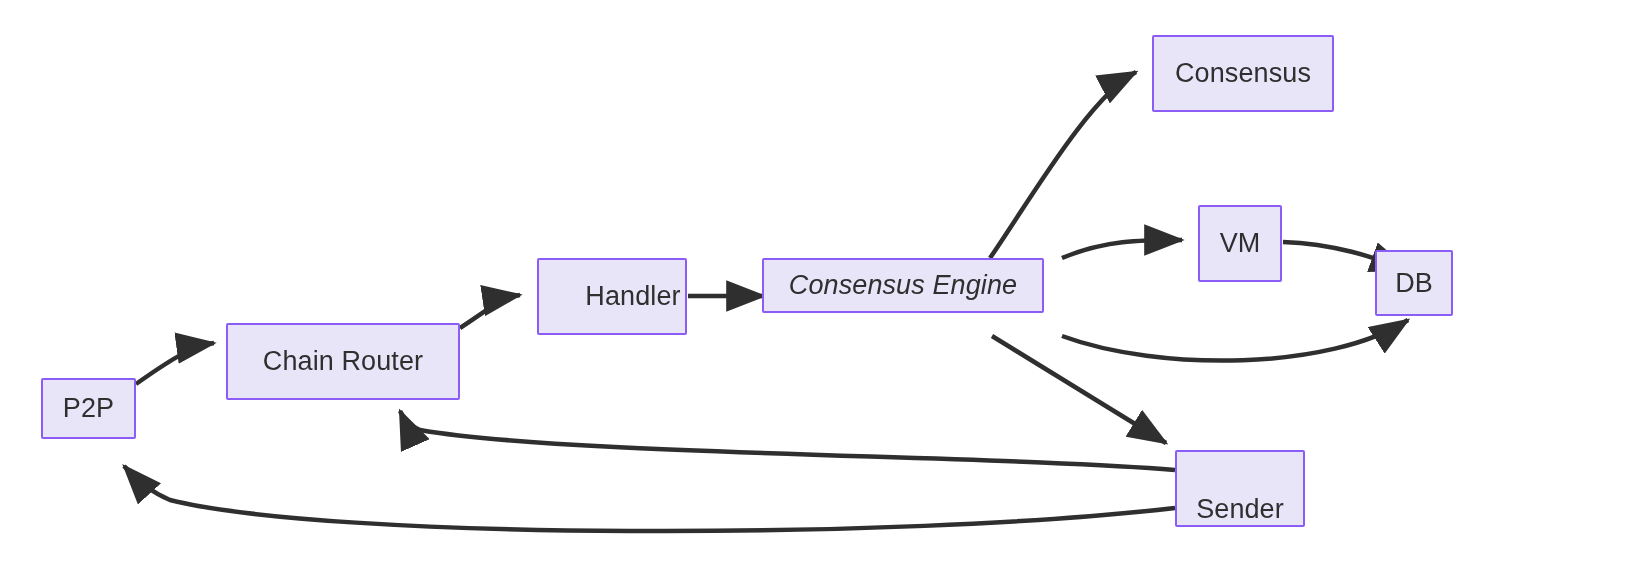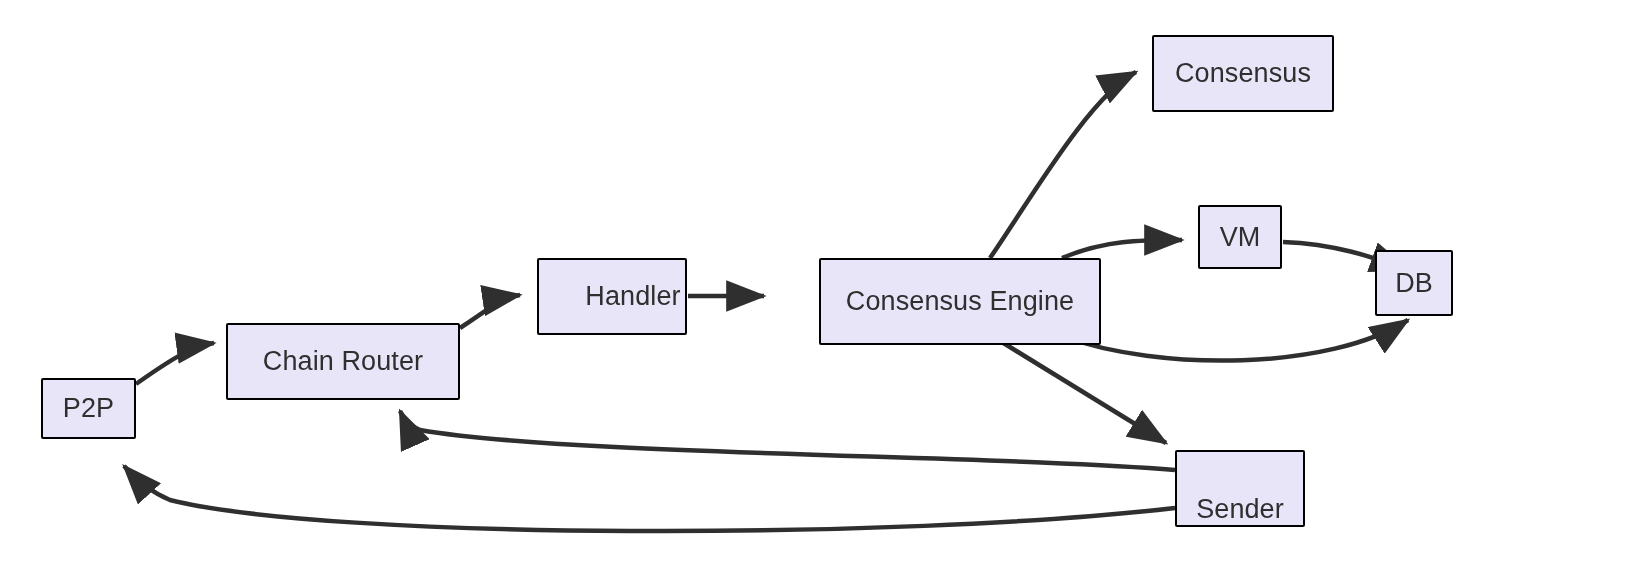--- a/index.html
+++ b/index.html
@@ -22,21 +22,21 @@
     width: 1634px;
     height: 586px;
   }
   .node {
     position: absolute;
     box-sizing: border-box;
     display: flex;
     align-items: center;
     justify-content: center;
     background: #e8e5f8;
-    border: 2px solid #000000;
+    border: 2px solid #8b5cf6;
     border-radius: 2px;
     color: #2f2f2f;
     font-size: 27px;
     font-family: "Liberation Sans", sans-serif;
     white-space: nowrap;
     letter-spacing: 0.1px;
     z-index: 2;
   }
   .node-label {
     pointer-events: none;
@@ -80,29 +80,29 @@
   </div>
 
   <div class="node" style="left:226px; top:323px; width:234px; height:77px;">
     <span class="node-label">Chain Router</span>
   </div>
 
   <div class="node" style="left:537px; top:258px; width:150px; height:77px;padding-left:42px;">
     <span class="node-label">Handler</span>
   </div>
 
-  <div class="node" style="left:819px; top:258px; width:282px; height:87px;">
+  <div class="node" style="left:762px; top:258px; width:282px; height:55px;font-style:italic;">
     <span class="node-label">Consensus Engine</span>
   </div>
 
   <div class="node" style="left:1152px; top:35px; width:182px; height:77px;">
     <span class="node-label">Consensus</span>
   </div>
 
-  <div class="node" style="left:1198px; top:205px; width:84px; height:64px;">
+  <div class="node" style="left:1198px; top:205px; width:84px; height:77px;">
     <span class="node-label">VM</span>
   </div>
 
   <div class="node" style="left:1375px; top:250px; width:78px; height:66px;">
     <span class="node-label">DB</span>
   </div>
 
   <div class="node" style="left:1175px; top:450px; width:130px; height:77px;align-items:flex-end;">
     <span class="node-label">Sender</span>
   </div>

